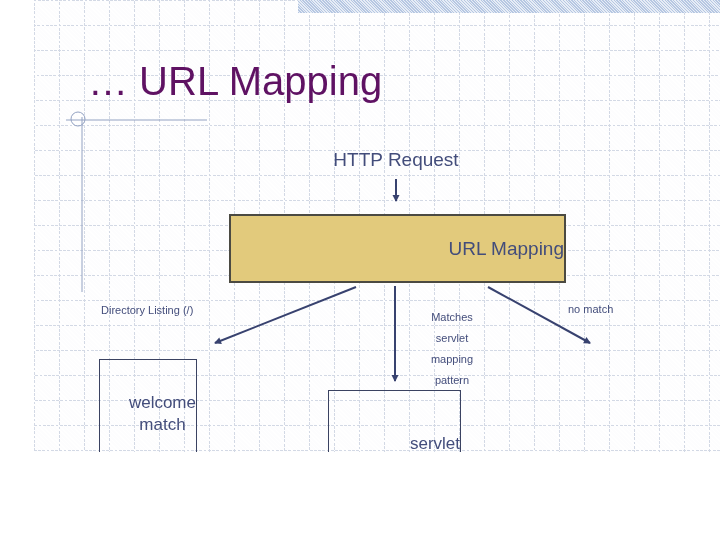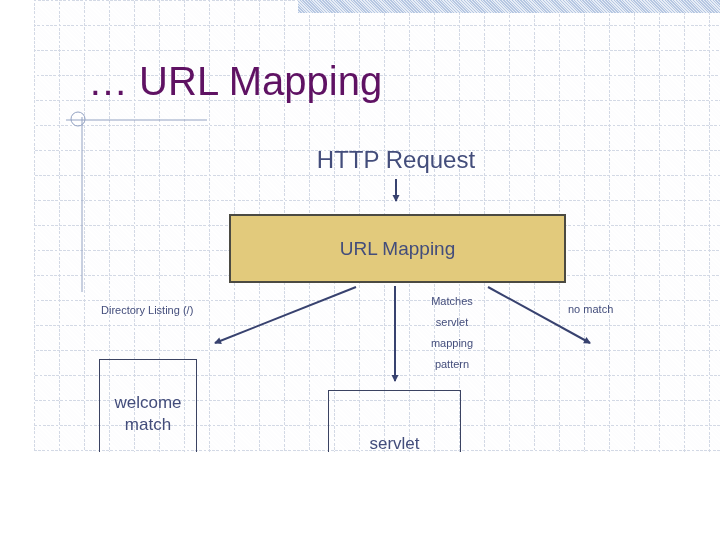--- a/index.html
+++ b/index.html
@@ -39,27 +39,27 @@
   .overlay .arrowhead{fill:var(--arrow-color);}
   .slide-title{
     position:absolute;left:54px;top:59px;margin:0;
     font-size:40px;font-weight:400;letter-spacing:0;
     color:var(--title-color);white-space:nowrap;
   }
   .flow-label{
     position:absolute;color:var(--text-color);
     font-size:11px;line-height:21px;white-space:pre-line;
   }
-  .lbl-request{left:272px;top:149px;width:180px;text-align:center;font-size:24px;}
+  .lbl-request{left:272px;top:149px;width:180px;text-align:center;font-size:19px;}
   .lbl-dir{left:67px;top:300px;}
-  .lbl-matches{left:348px;top:291px;width:140px;text-align:center;}
+  .lbl-matches{left:348px;top:307px;width:140px;text-align:center;}
   .lbl-nomatch{left:534px;top:299px;}
   .dbox{
     position:absolute;box-sizing:border-box;
-    display:flex;align-items:center;justify-content:center;
+    display:flex;align-items:center;justify-content:flex-end;
     text-align:center;color:var(--text-color);
     font-size:17px;line-height:22px;white-space:pre-line;
   }
   .box-mapper{
     left:195px;top:214px;width:337px;height:69px;
     background:var(--mapper-fill);
     border:2px solid var(--mapper-border);
     font-size:19px;
   }
   .box-result{border:1px solid var(--result-border);background:transparent;}

